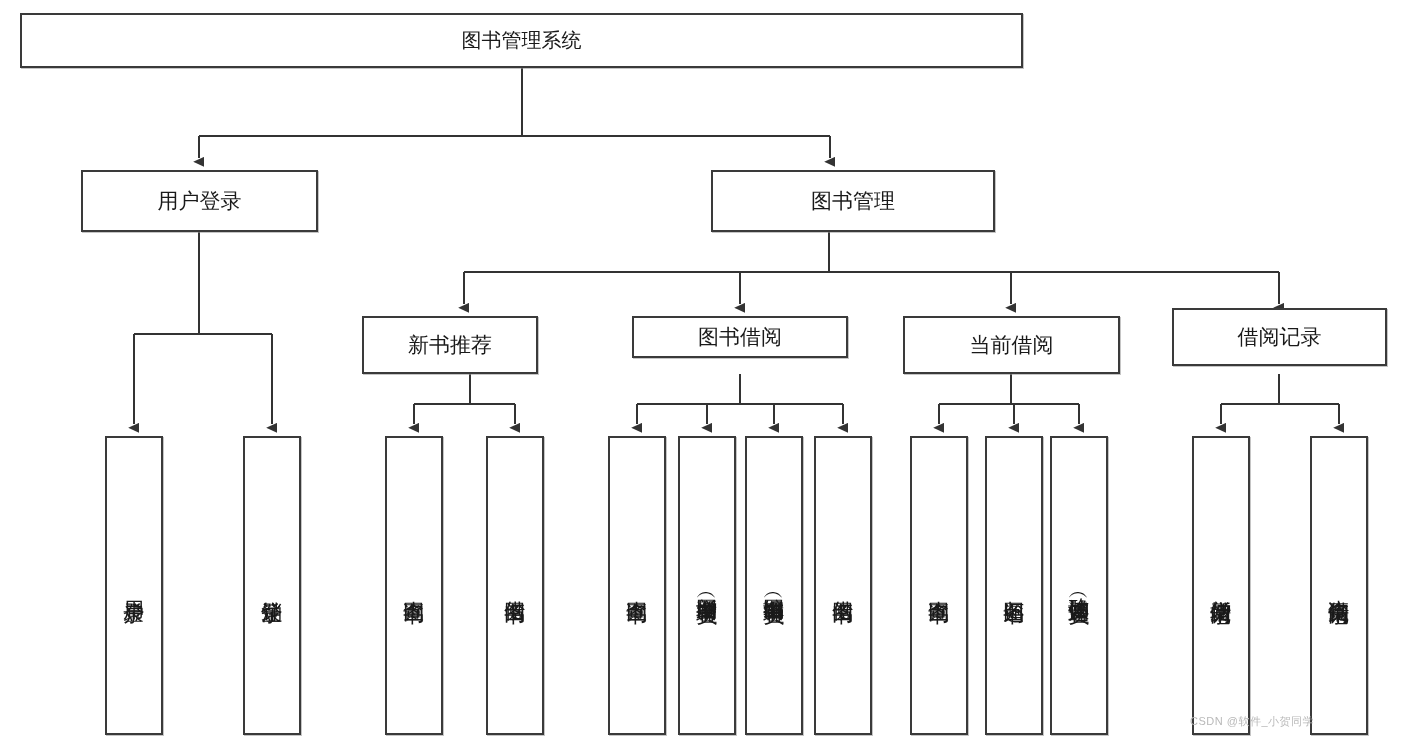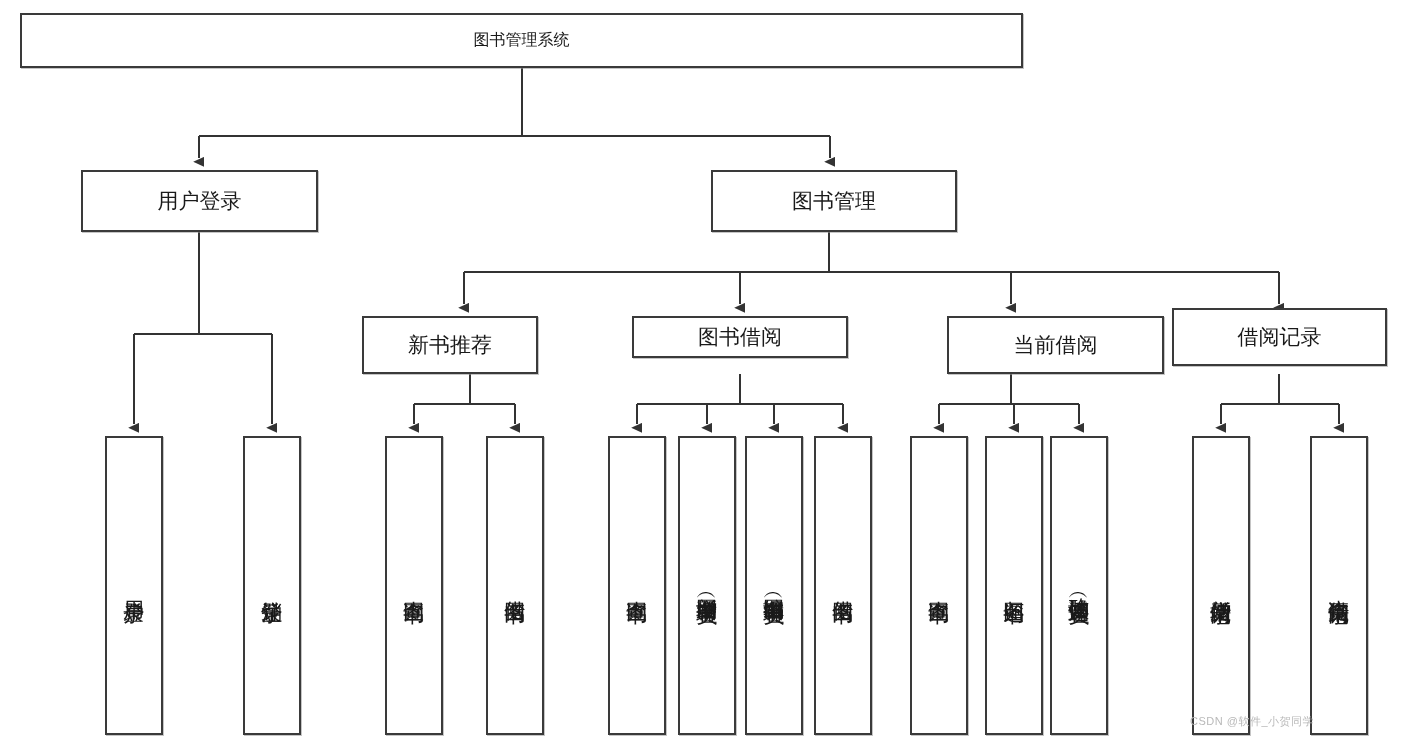--- a/index.html
+++ b/index.html
@@ -23,21 +23,21 @@
     color:#1a1a1a;
     box-shadow:1px 1px 0 rgba(150,150,150,.55);
   }
   .node .lbl{
     display:block;
     text-align:center;
     line-height:1.28;
     white-space:nowrap;
   }
   .node.h .lbl{font-size:21px;}
-  .node.root .lbl{font-size:16px;}
+  .node.root .lbl{font-size:20px;}
 
   .node.v{
     padding:10px 2px;
     align-items:center;
     justify-content:center;
   }
   .node.v .lbl{
     writing-mode:vertical-rl;
     text-orientation:upright;
     font-size:21px;
@@ -112,31 +112,31 @@
     </g>
   </svg>
 
   <div class="node root h" style="left: 20px; top: 13px; width: 1003px; height: 55px;">
     <span class="lbl">图书管理系统</span>
   </div>
 
   <div class="node h" style="left: 81px; top: 170px; width: 237px; height: 62px;">
     <span class="lbl">用户登录</span>
   </div>
-  <div class="node h" style="left: 711px; top: 170px; width: 246px; height: 62px;">
+  <div class="node h" style="left: 711px; top: 170px; width: 284px; height: 62px;">
     <span class="lbl">图书管理</span>
   </div>
 
   <div class="node h" style="left: 362px; top: 316px; width: 176px; height: 58px;">
     <span class="lbl">新书推荐</span>
   </div>
   <div class="node h" style="left: 632px; top: 316px; width: 216px; height: 42px;">
     <span class="lbl">图书借阅</span>
   </div>
-  <div class="node h" style="left: 903px; top: 316px; width: 217px; height: 58px; margin-left: 44px;">
+  <div class="node h" style="left: 903px; top: 316px; width: 217px; height: 58px;">
     <span class="lbl">当前借阅</span>
   </div>
   <div class="node h" style="left: 1172px; top: 308px; width: 215px; height: 58px;">
     <span class="lbl">借阅记录</span>
   </div>
 
   <div class="node v" style="left: 105px; top: 436px; width: 58px; height: 299px;">
     <span class="lbl">用户登录</span>
   </div>
   <div class="node v" style="left: 243px; top: 436px; width: 58px; height: 299px;">

